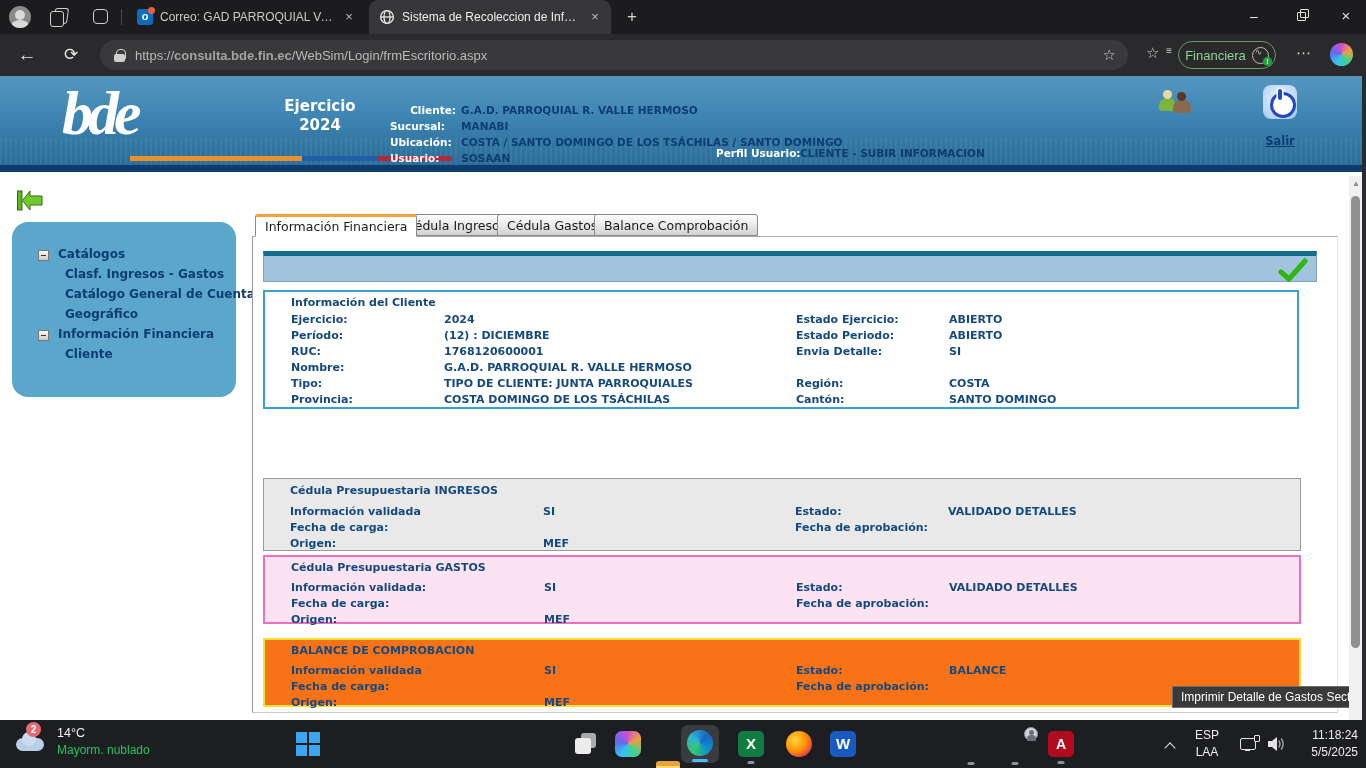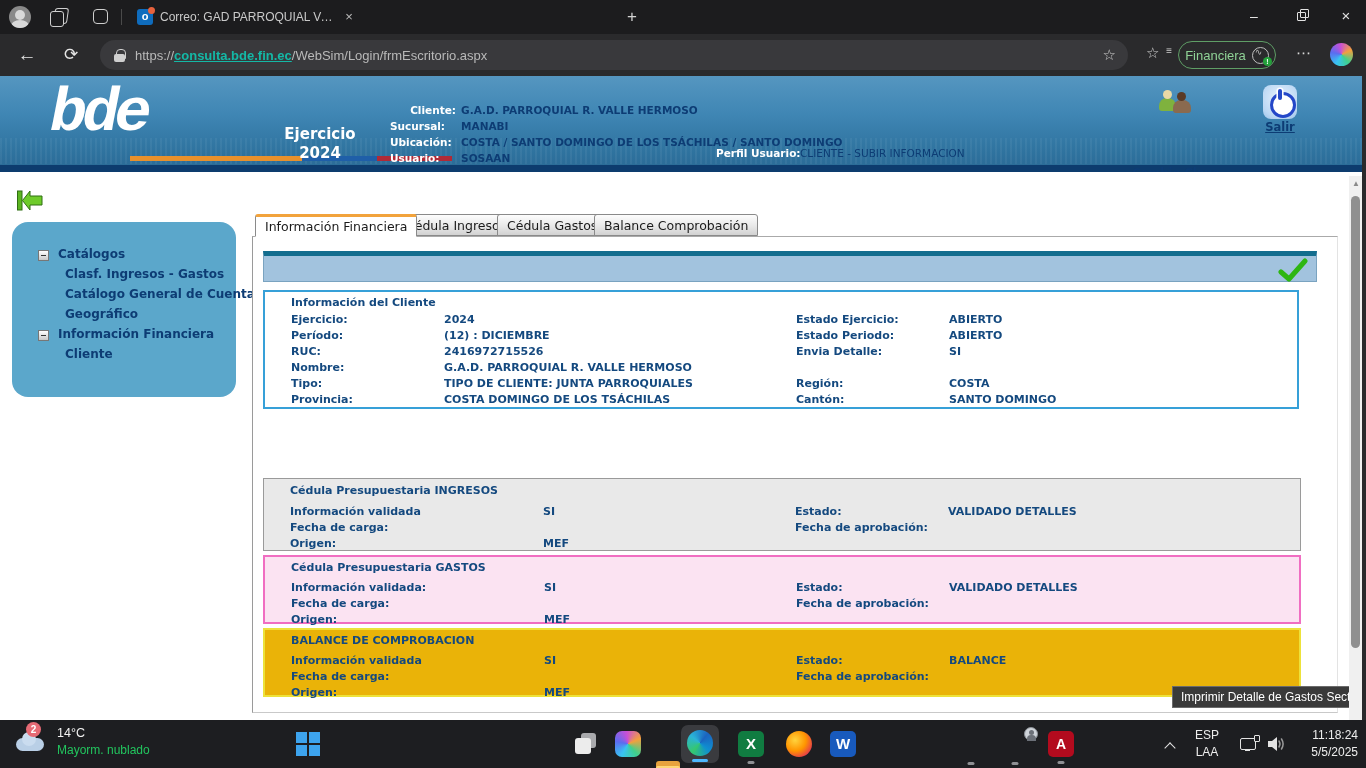--- a/index.html
+++ b/index.html
@@ -43,49 +43,49 @@
   .toolbar { left:0; top:34px; width:1366px; height:42px; background:#2a2a2c; }
   .nav-back { left:14px; top:42px; width:26px; height:26px; color:#e6e6e6; font-size:19px; line-height:25px; text-align:center; }
   .nav-back::before { content:"←"; }
   .nav-refresh { left:58px; top:42px; width:26px; height:26px; color:#e6e6e6; font-size:17px; line-height:25px; text-align:center; }
   .nav-refresh::before { content:"⟳"; }
   .addrbar { left:100px; top:40px; width:1028px; height:30px; background:#39393c; border-radius:15px; display:flex; align-items:center; padding:0 12px 0 14px; gap:10px; }
   .ic-lock { position:relative; width:11px; height:13px; flex:0 0 11px; }
   .ic-lock::before { content:""; position:absolute; left:1.5px; top:0; width:8px; height:8px; border:1.6px solid #cfcfcf; border-radius:4px 4px 0 0; }
   .ic-lock::after { content:""; position:absolute; left:0; top:5px; width:11px; height:8px; background:#cfcfcf; border-radius:2px; }
   .url { font-size:13px; color:#b9b9b9; white-space:nowrap; flex:1; }
-  .url b { color:#14b8a6; font-weight:bold;text-decoration:underline; }
+  .url b { color:#a3a3a3; font-weight:bold; }
   .ic-star { color:#c9c9c9; font-size:15px; } .ic-star::before { content:"☆"; }
   .ic-favbar { left:1146px; top:44px; width:22px; height:22px; color:#cdcdcd; font-size:15px; }
   .ic-favbar::before { content:"☆"; }
   .ic-favbar::after { content:"≡"; position:absolute; font-size:10px; right:-4px; top:1px; }
   .btn-actualizar { left:1178px; top:41px; width:98px; height:28px; border:1px solid #5f9e66; border-radius:14px; display:flex; align-items:center; justify-content:center; gap:6px; }
   .btn-actualizar span { color:#8fd296; font-size:13px; }
   .ic-health { position:relative; width:17px; height:17px; border:1.4px solid #bfbfbf; border-radius:50%; }
   .ic-health::before { content:"∿"; position:absolute; left:2px; top:-1px; color:#bfbfbf; font-size:9px; }
   .ic-health::after { content:"!"; position:absolute; right:-4px; bottom:-3px; width:9px; height:9px; background:#23a13a; border-radius:50%; color:#fff; font-size:7px; line-height:9px; text-align:center; font-weight:bold; }
   .ic-dots { left:1296px; top:44px; color:#d8d8d8; font-size:15px; letter-spacing:1px; } .ic-dots::before { content:"⋯"; }
   .ic-copilot { left:1330px; top:43px; width:23px; height:23px; border-radius:50%; background:conic-gradient(from 210deg,#39c3f2,#5b6cf0,#c94fd6,#f2a03d,#3fd08c,#39c3f2); }
 
   
   .appheader { left:0; top:76px; width:1362px; height:96px; background:linear-gradient(180deg,#5596c0 0%,#3f86b4 40%,#2f739f 78%,#2a6a95 100%); overflow:hidden; font-family:"DejaVu Sans", sans-serif; }
   .appheader .texture { position:absolute; left:0; top:62px; width:100%; height:26px; background:repeating-linear-gradient(90deg, rgba(255,255,255,0.10) 0 2px, rgba(255,255,255,0) 2px 5px); opacity:.5; }
   .appheader .bottomstrip { position:absolute; left:0; bottom:0; width:100%; height:7px; background:#0d3c6e; }
-  .bde-logo { position:absolute; left:50px; top:2px; color:#fff; font-size:62px; font-weight:bold; letter-spacing:-5px; font-style:italic; font-family:Liberation Mono, monospace; }
+  .bde-logo { position:absolute; left:62px; top:2px; color:#fff; font-size:62px; font-weight:bold; letter-spacing:-5px; font-style:italic; font-family:Liberation Serif, serif; }
   .bde-underline { position:absolute; left:130px; top:80px; height:5px; width:322px; }
   .bde-underline .seg-o { position:absolute; left:0; width:172px; height:5px; background:#e8912d; }
   .bde-underline .seg-b { position:absolute; left:172px; width:75px; height:5px; background:#1f5fa8; }
   .bde-underline .seg-r { position:absolute; left:247px; width:75px; height:5px; background:#b02a37; }
-  .ejercicio { position:absolute; left:270px; top:49px; width:100px; text-align:center; color:#fff; font-weight:bold; font-size:15px; line-height:19px; }
+  .ejercicio { position:absolute; left:270px; top:21px; width:100px; text-align:center; color:#fff; font-weight:bold; font-size:15px; line-height:19px; }
   .hdr-fields { position:absolute; left:390px; top:23px; }
   .hdr-row { position:absolute; left:0; white-space:nowrap; }
   .hdr-lab { display:inline-block; width:66px; color:#fff; font-size:10.5px; font-weight:bold; }
   .hdr-val { color:#0d3c74; font-size:10.5px; font-weight:bold; }
   .perfil-lab { position:absolute; left:326px; color:#fff; font-size:10.5px; font-weight:bold; }
-  .perfil-val { position:absolute; left:410px; color:#0d3c74; font-size:10.5px; font-weight:normal; }
+  .perfil-val { position:absolute; left:410px; color:#0d3c74; font-size:10.5px; font-weight:bold; }
   .hdr-link { position:absolute; text-align:center; color:#0d3c74; font-size:11.5px; font-weight:bold; text-decoration:underline; font-family:"DejaVu Sans", sans-serif; }
   .ic-people { position:absolute; width:36px; height:28px; }
   .ic-people .p1h { position:absolute; left:5px; top:2px; width:9px; height:9px; border-radius:50%; background:#e9d8a6; }
   .ic-people .p1b { position:absolute; left:1px; top:10px; width:17px; height:13px; border-radius:8px 8px 3px 3px; background:#7fb23e; }
   .ic-people .p2h { position:absolute; left:19px; top:4px; width:9px; height:9px; border-radius:50%; background:#5a3a26; }
   .ic-people .p2b { position:absolute; left:15px; top:12px; width:18px; height:13px; border-radius:8px 8px 3px 3px; background:#8a6a4f; }
   .ic-power { position:absolute; width:34px; height:34px; border-radius:8px; background:radial-gradient(circle at 50% 40%,#e8f2fd 0%,#bcd8f4 70%,#9cc2e8 100%); }
   .ic-power::before { content:""; position:absolute; left:7px; top:7px; width:20px; height:20px; border-radius:50%; border:3.4px solid #2447c8; background:#fff; }
   .ic-power::after { content:""; position:absolute; left:15.4px; top:4px; width:3.4px; height:11px; background:#2447c8; border-radius:2px; box-shadow:0 0 0 1.6px #fff; }
 
@@ -101,21 +101,21 @@
   .ptab.active { background:#fff; border-top:3px solid #f2a33c; border-bottom:1px solid #fff; height:23px; line-height:19px; z-index:3; }
 
   .main-panel { left:252px; top:64px; width:1086px; height:477px; border-left:1px solid #9a9a9a; border-bottom:1px solid #c9c9c9; border-right:1px solid #e3e3e3; border-top:1px solid #aaa; background:#fff; }
   .action-bar { position:absolute; left:10px; top:14px; width:1054px; height:31px; background:#a2c3de; border:1px solid #7aa3c0; border-top:5px solid #136d8e; }
   .check-ic { position:absolute; right:8px; top:1px; }
   .info-box { position:absolute; left:10px; top:53px; width:1036px; height:119px; background:#fff; border:2px solid #36a0d8; }
   .lab, .val { position:absolute; font-size:11px; font-weight:bold; color:#14497f; white-space:nowrap; }
   .sec-box { position:absolute; left:10px; width:1038px; }
   .sec-gray   { top:241px; height:73px; background:#e9e9e9; border:1px solid #9a9a9a; }
   .sec-pink   { top:318px; height:69px; background:#fbe3f2; border:2px solid #f06ec2; }
-  .sec-yellow { top:391px; height:69px; background:#eab308; border:2px solid #ede23a; }
+  .sec-yellow { top:401px; height:69px; background:#f97316; border:2px solid #ede23a; }
 
   .tooltip { left:1172px; top:686px; height:22px; background:#3a3a3a; border:1px solid #6b6b6b; color:#fff; font-size:12px; line-height:20px; padding:0 8px; white-space:nowrap; }
 
   
   .pg-scroll-track { left:1349px; top:176px; width:13px; height:544px; background:#f0f0f0; }
   .pg-scroll-up { left:1352px; top:180px; width:8px; height:8px; color:#8a8a8a; font-size:8px; line-height:8px; }
   .pg-scroll-up::before { content:"▲"; }
   .pg-scroll-thumb { left:1351px; top:196px; width:9px; height:452px; background:#909090; border-radius:5px; }
   .win-edge { left:1362px; top:34px; width:4px; height:686px; background:#2a2a2c; }
 
@@ -175,20 +175,31 @@
     <div class="abs avatar"></div>
     <div class="abs ic-workspaces"></div>
     <div class="abs ic-tabsquare"></div>
     <div class="abs tb-sep"></div>
 
     <div class="abs tab tab1">
       <span class="favicon-outlook"></span>
       <span class="tab-title">Correo: GAD PARROQUIAL VALLE</span>
       <span class="tab-close"></span>
     </div>
+    <div class="abs tab tab2">
+      <svg class="favicon-globe" viewBox="0 0 16 16">
+          <g fill="none" stroke="#e8e8e8" stroke-width="1.3">
+            <circle cx="8" cy="8" r="6.4"></circle>
+            <ellipse cx="8" cy="8" rx="3" ry="6.4"></ellipse>
+            <path d="M1.8 8h12.4"></path>
+          </g>
+        </svg>
+      <span class="tab-title">Sistema de Recoleccion de Inform</span>
+      <span class="tab-close"></span>
+    </div>
     <div class="abs newtab"></div>
 
     <div class="abs wc wc-min"></div>
     <div class="abs wc wc-restore">
         <i></i>
         <u></u>
       </div>
     <div class="abs wc wc-close"></div>
   </div>
 
@@ -244,21 +255,21 @@
     </div>
 
     <div class="ic-people" style="left:1158px; top:12px;">
         <i class="p1b"></i>
         <i class="p1h"></i>
         <i class="p2b"></i>
         <i class="p2h"></i>
       </div>
     <div class="hdr-link" style="left:1120px; top:58px; width:112px;margin-top:32px;">Cambio Clave</div>
     <div class="ic-power" style="left:1263px; top:9px;"></div>
-    <div class="hdr-link" style="left:1244px; top:44px; width:72px;">Salir</div>
+    <div class="hdr-link" style="left:1244px; top:58px; width:72px;">Salir</div>
   </div>
 
   <div class="abs content">
 
     <svg class="abs back-arrow" viewBox="0 0 27 23">
       <rect x="1.5" y="2" width="4.5" height="19" fill="#5cb521" stroke="#2f6e12" stroke-width="1"></rect>
       <polygon points="26,7 14,7 14,2 6.5,11.5 14,21 14,16 26,16" fill="#6ecb2a" stroke="#2f6e12" stroke-width="1"></polygon>
     </svg>
 
     <div class="abs tree-panel">
@@ -292,21 +303,21 @@
         <span class="val" style="left:179px; top:21px;">2024</span>
         <span class="lab" style="left:531px; top:21px;">Estado Ejercicio:</span>
         <span class="val" style="left:684px; top:21px;">ABIERTO</span>
 
         <span class="lab" style="left:26px; top:37px;">Período:</span>
         <span class="val" style="left:179px; top:37px;">(12) : DICIEMBRE</span>
         <span class="lab" style="left:531px; top:37px;">Estado Periodo:</span>
         <span class="val" style="left:684px; top:37px;">ABIERTO</span>
 
         <span class="lab" style="left:26px; top:53px;">RUC:</span>
-        <span class="val" style="left:179px; top:53px;">2416972715526</span>
+        <span class="val" style="left:179px; top:53px;">1768120600001</span>
         <span class="lab" style="left:531px; top:53px;">Envia Detalle:</span>
         <span class="val" style="left:684px; top:53px;">SI</span>
 
         <span class="lab" style="left:26px; top:69px;">Nombre:</span>
         <span class="val" style="left:179px; top:69px;">G.A.D. PARROQUIAL R. VALLE HERMOSO</span>
 
         <span class="lab" style="left:26px; top:85px;">Tipo:</span>
         <span class="val" style="left:179px; top:85px;">TIPO DE CLIENTE: JUNTA PARROQUIALES</span>
         <span class="lab" style="left:531px; top:85px;">Región:</span>
         <span class="val" style="left:684px; top:85px;">COSTA</span>

